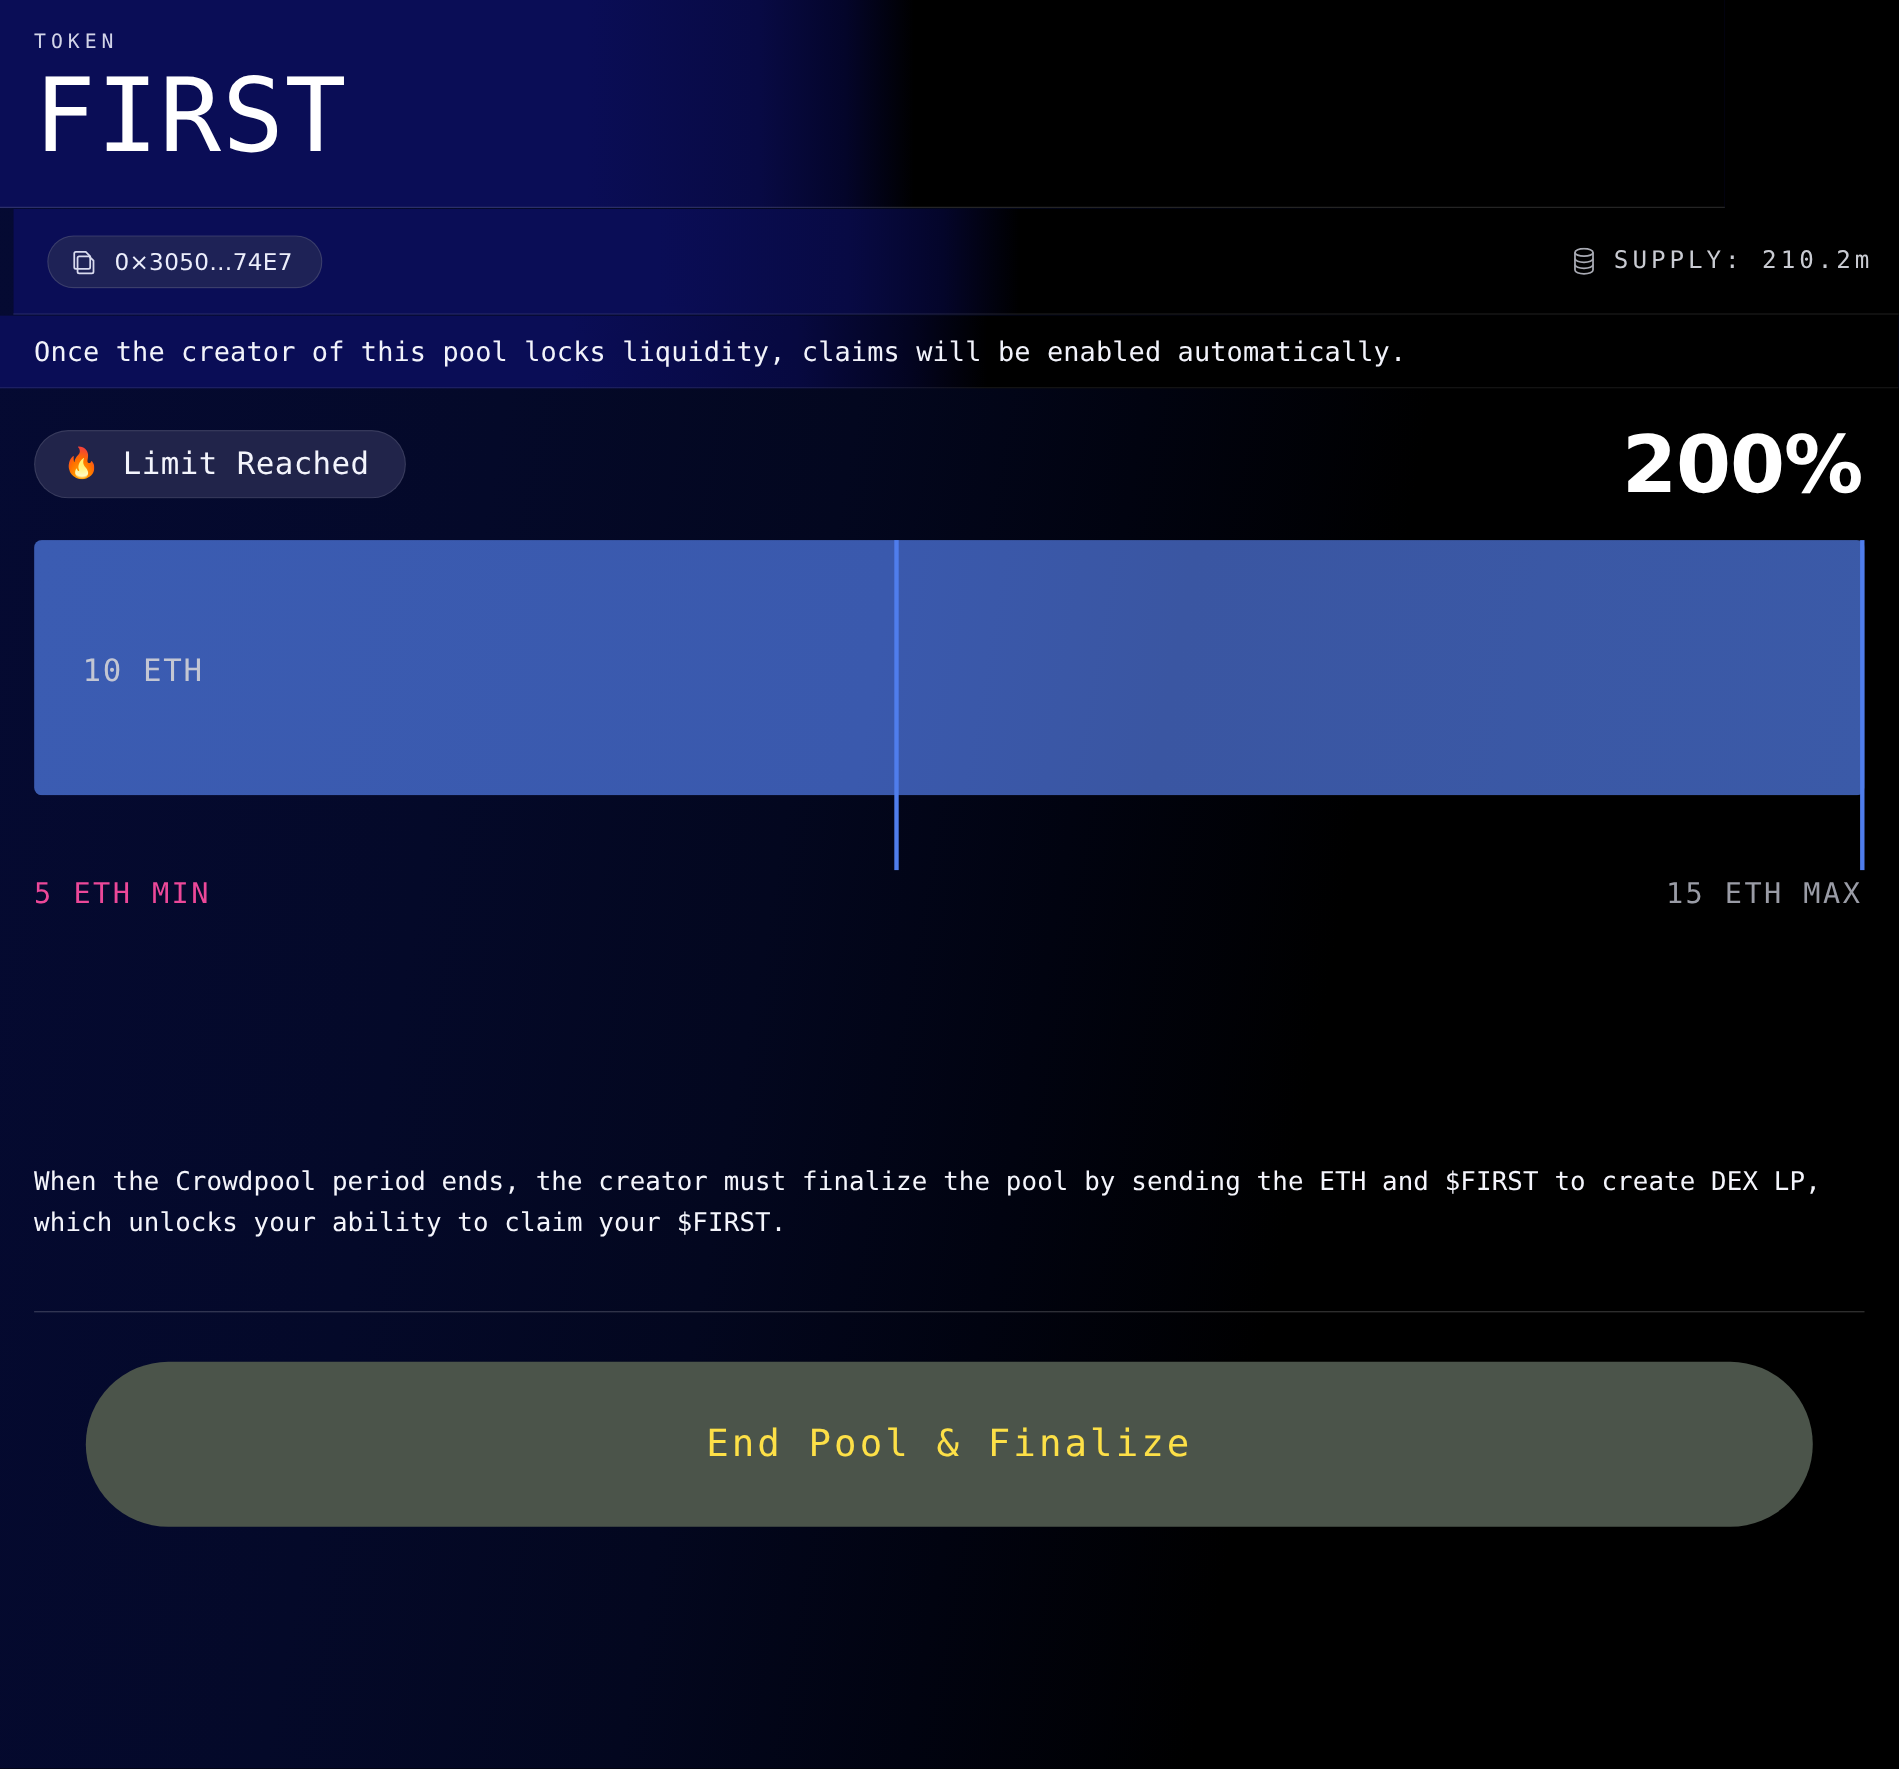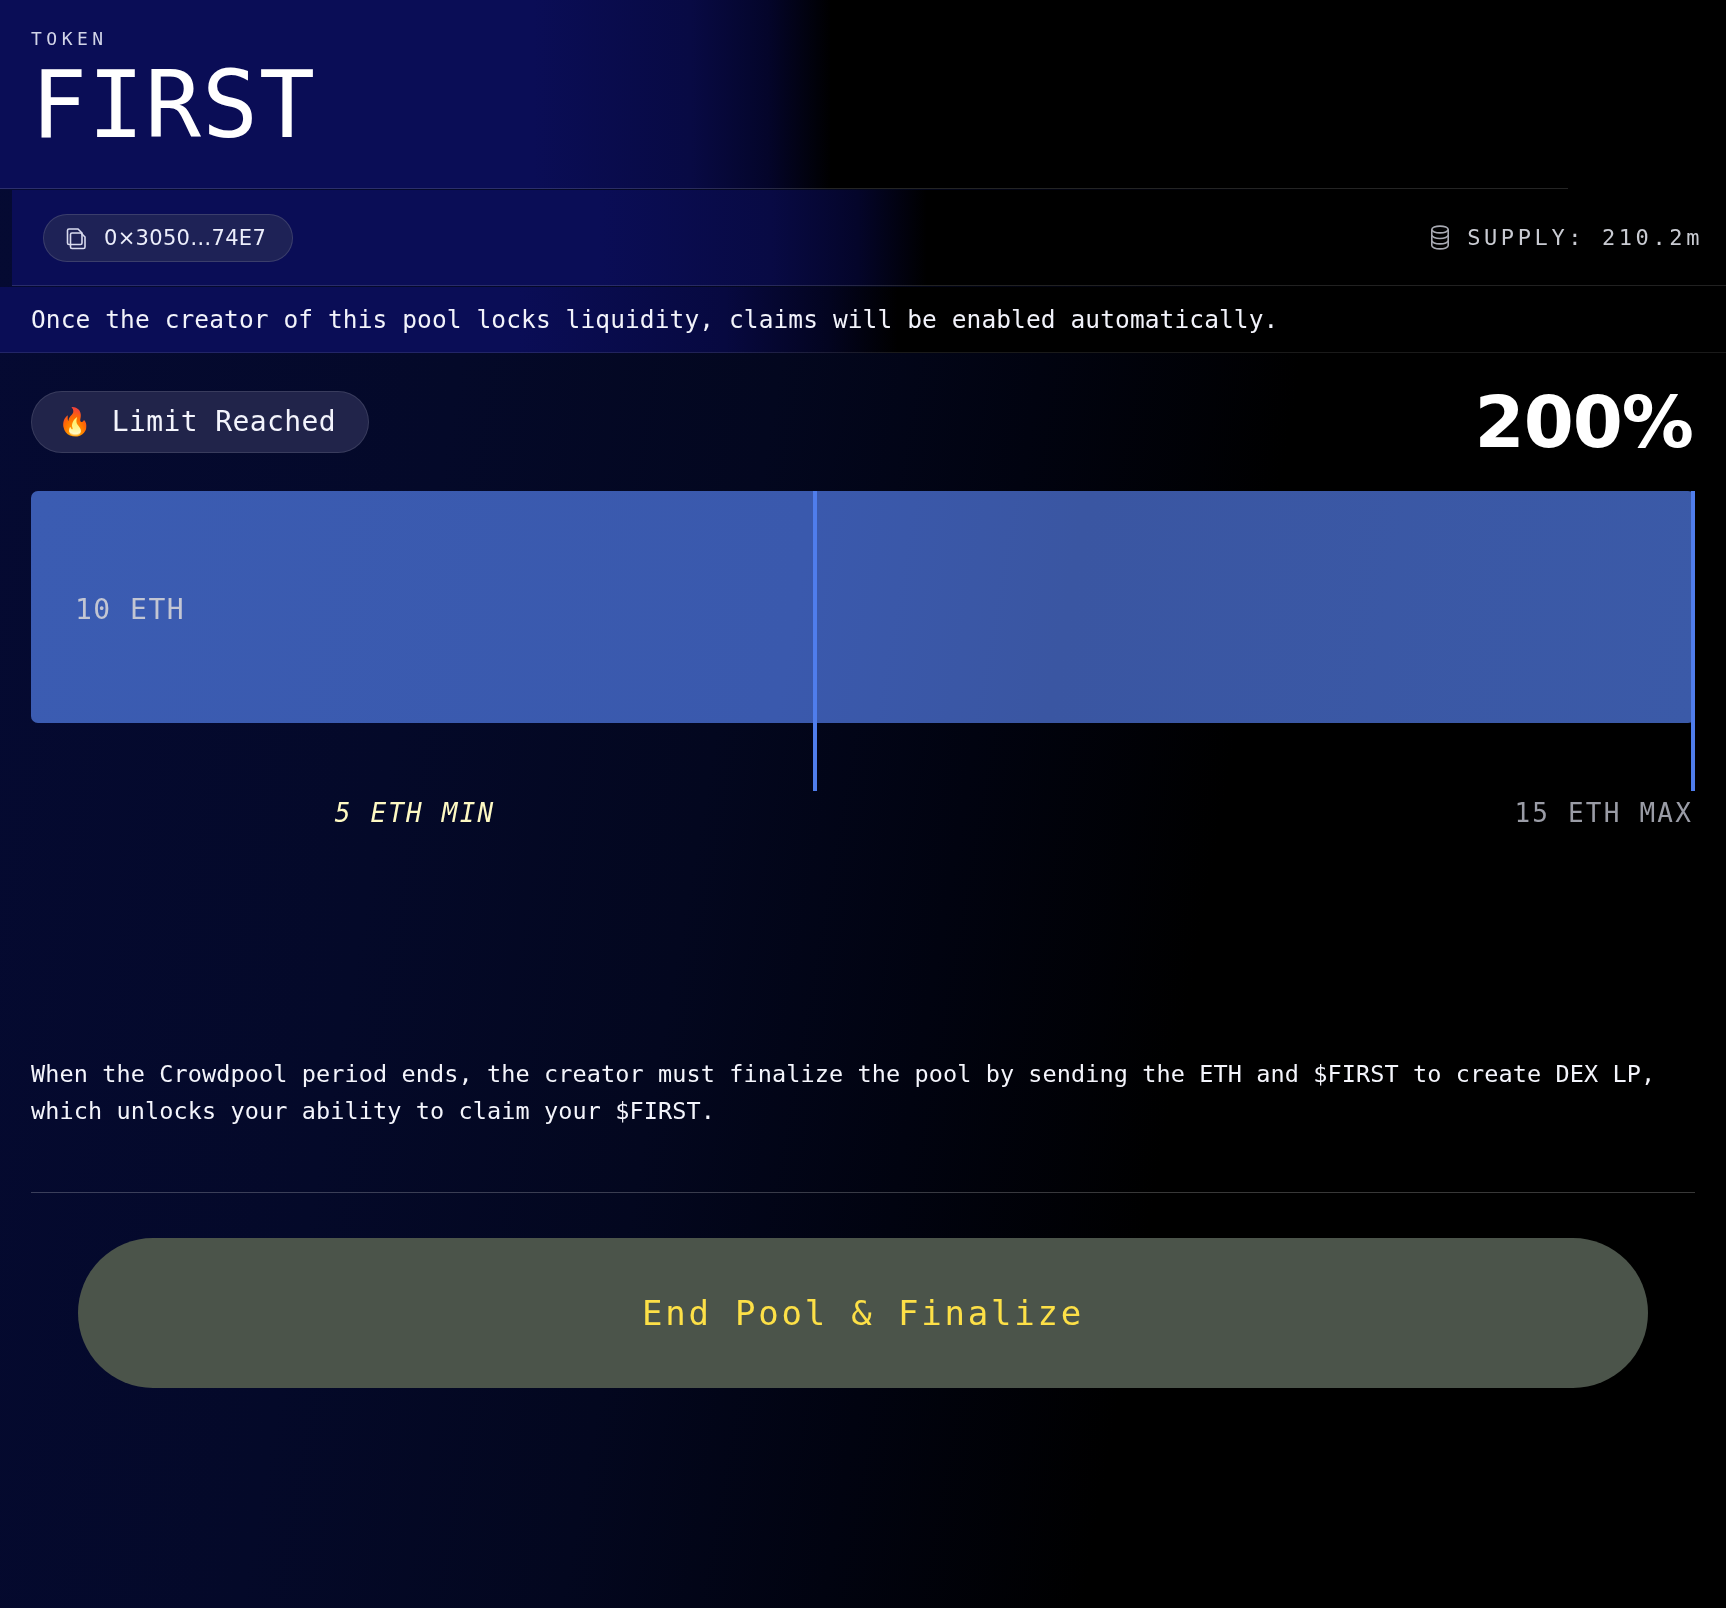--- a/index.html
+++ b/index.html
@@ -334,21 +334,21 @@
   <div class="bar-area">
     <div class="bar-track">
       <div class="bar-fill" id="barFill" style="width: 1664px; background: linear-gradient(100deg, rgb(59, 92, 178) 0%, rgb(58, 89, 173) 46%, rgb(58, 86, 162) 62%, rgb(59, 90, 168) 100%);"></div>
     </div>
 
     <div class="bar-inner-label">10 ETH</div>
 
     <div class="marker min" id="markerMin" style="left: 782.08px; background: rgb(79, 125, 236);"></div>
     <div class="marker max" id="markerMax" style="left: 1660px; background: rgb(79, 125, 236);"></div>
 
-    <div class="marker-label" id="labelMin" style="top: 307px; left: 0px; width: 768.08px; text-align: center; color: #fef9c3; font-style: italic;">5 ETH MIN</div>
+    <div class="marker-label" id="labelMin" style="top: 307px; left: 0px; width: 768.08px; text-align: left; color: #ec4899;">5 ETH MIN</div>
     <div class="marker-label" id="labelMax" style="top: 307px; left: 0px; width: 1662px; text-align: right; color: rgb(154, 156, 166);">15 ETH MAX</div>
   </div>
 
 </div>
 
 <div class="explainer">When the Crowdpool period ends, the creator must finalize the pool by sending the ETH and $FIRST to create DEX LP, which unlocks your ability to claim your $FIRST.</div>
 
 <div class="divider"></div>
 
 <div class="cta-wrap">

